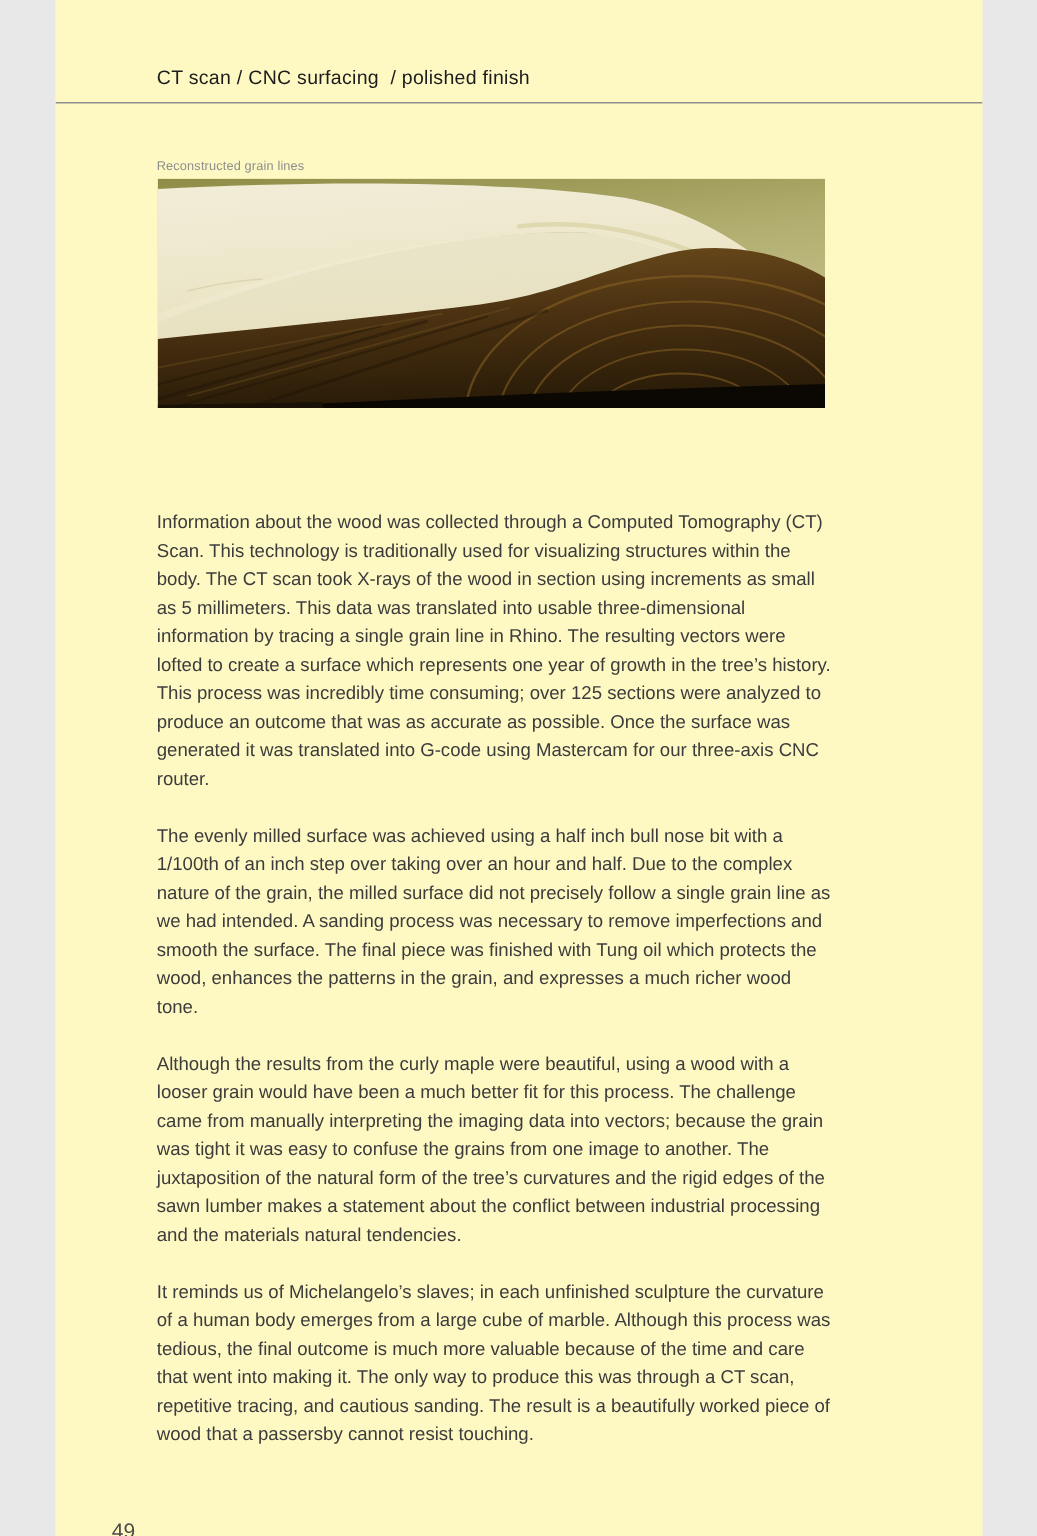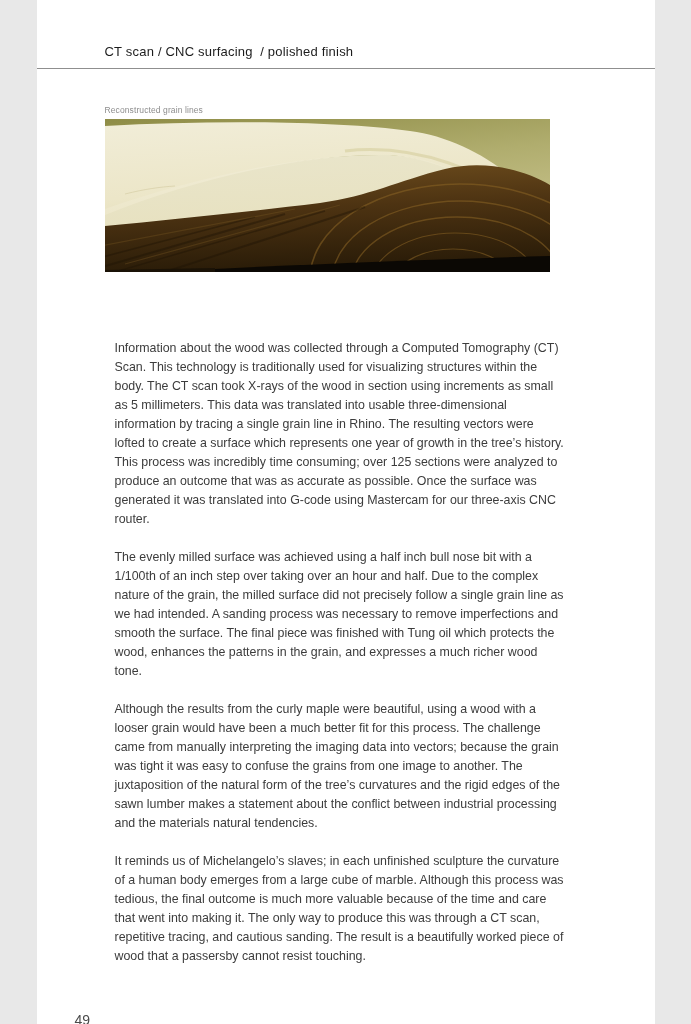--- a/index.html
+++ b/index.html
@@ -2,21 +2,21 @@
 <html><head>
 <meta charset="utf-8">
 <style>
   * { margin: 0; padding: 0; box-sizing: border-box; }
   html, body { background: #e8e8e8; }
   .page {
     position: relative;
     width: 618px;
     height: 1024px;
     margin: 0 auto;
-    background: #ffffff;
+    background: #fef9c3;
     font-family: "Liberation Sans", sans-serif;
     overflow: hidden;
   }
   .header-title {
     position: absolute;
     left: 68px;
     top: 44px;
     font-size: 13px;
     color: #1c1c1c;
     letter-spacing: 0.2px;
@@ -50,21 +50,20 @@
   }
   .wood-figure svg { display: block; }
   .body-text {
     position: absolute;
     left: 68px;
     top: 339px;
     width: 450px;
     font-size: 12.4px;
     line-height: 19px;
     color: #3c3c3c;
-    margin-left: 10px;
   }
   .body-text p { margin-bottom: 19px; }
   .page-number {
     position: absolute;
     left: 38px;
     top: 970px;
     font-size: 14px;
     color: #4a4a4a;
     margin-top: 42px;
   }

